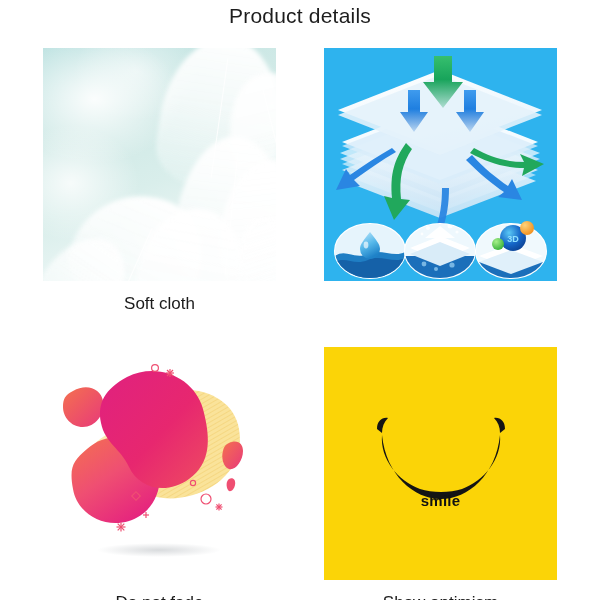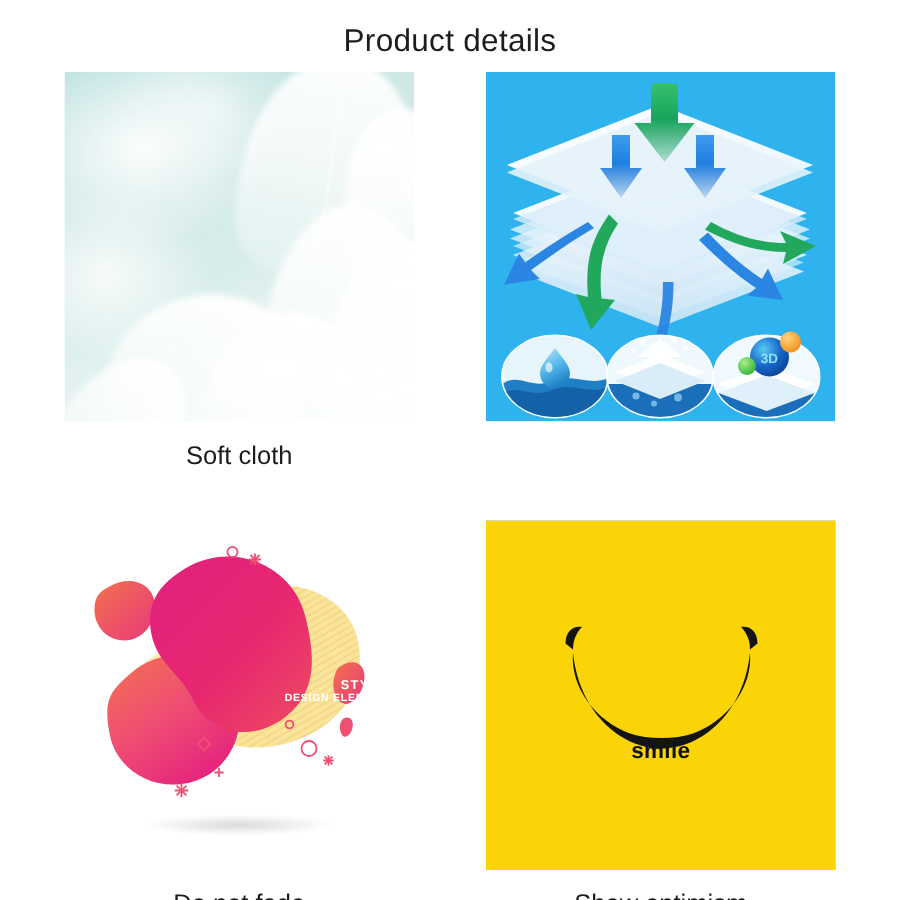--- a/index.html
+++ b/index.html
@@ -21,21 +21,21 @@
     position: relative;
     box-sizing: border-box;
   }
 
   .page-title {
     text-align: center;
     font-size: 21px;
     color: #1d1d1d;
     font-weight: 400;
     letter-spacing: 0.2px;
-    padding-top: 12px;
+    padding-top: 0;
     height: 32px;
     line-height: 32px;
   }
 
   .grid {
     position: absolute;
     top: 48px;
     left: 0;
     width: 600px;
   }
@@ -151,21 +151,21 @@
     font-size: 7px;
     font-weight: bold;
     letter-spacing: 0.5px;
     line-height: 9px;
   }
 
   
   .smile-panel {
     width: 100%;
     height: 100%;
-    background: #4d7c0f;
+    background: #14b8a6;
     position: relative;
   }
   .smile-panel svg { display: block; }
   .smile-word {
     position: absolute;
     width: 100%;
     text-align: center;
     top: 145px;
     font-size: 15px;
     font-weight: bold;
@@ -431,24 +431,20 @@
                 </g>
                 <g transform="translate(103,168)">
                   <line x1="-3" y1="0" x2="3" y2="0"></line>
                     <line x1="0" y1="-3" x2="0" y2="3"></line>
                 </g>
                 <rect x="90" y="146" width="6" height="6" transform="rotate(45 93 149)"></rect>
               </g>
 
               <ellipse cx="116" cy="203" rx="62" ry="7" fill="url(#shadowG)"></ellipse>
             </svg>
-            <div class="blob-label">
-              <div class="l1">STYLE</div>
-              <div class="l2">DESIGN ELEMENT</div>
-            </div>
           </div>
         </div>
         <div class="caption">Do not fade</div>
       </div>
 
       <div class="cell">
         <div class="thumb">
           <div class="smile-panel">
             <svg width="233" height="233" viewBox="0 0 233 233" xmlns="http://www.w3.org/2000/svg">
               <rect x="0" y="0" width="233" height="233" fill="#fbd407"></rect>

